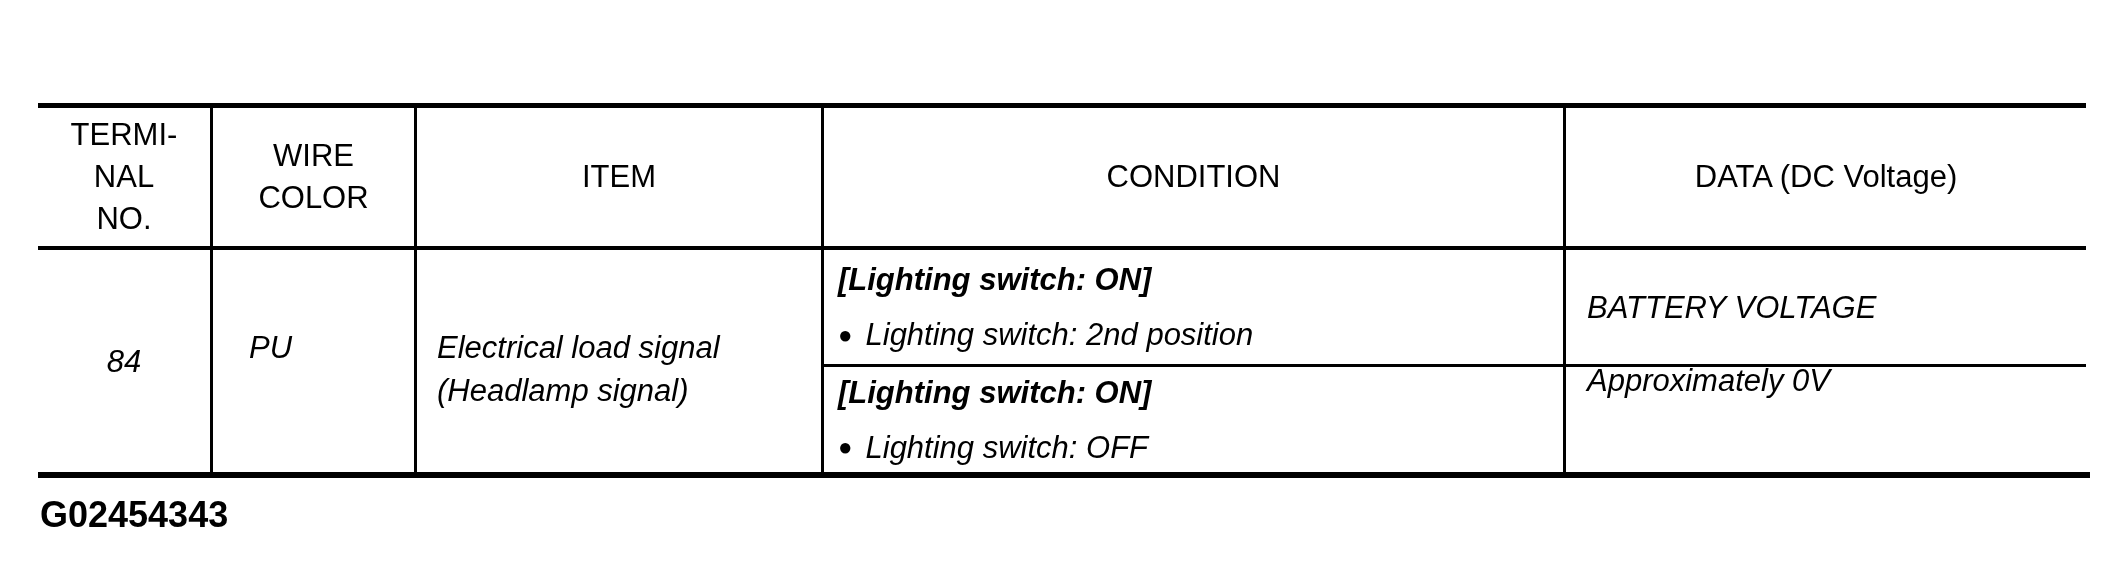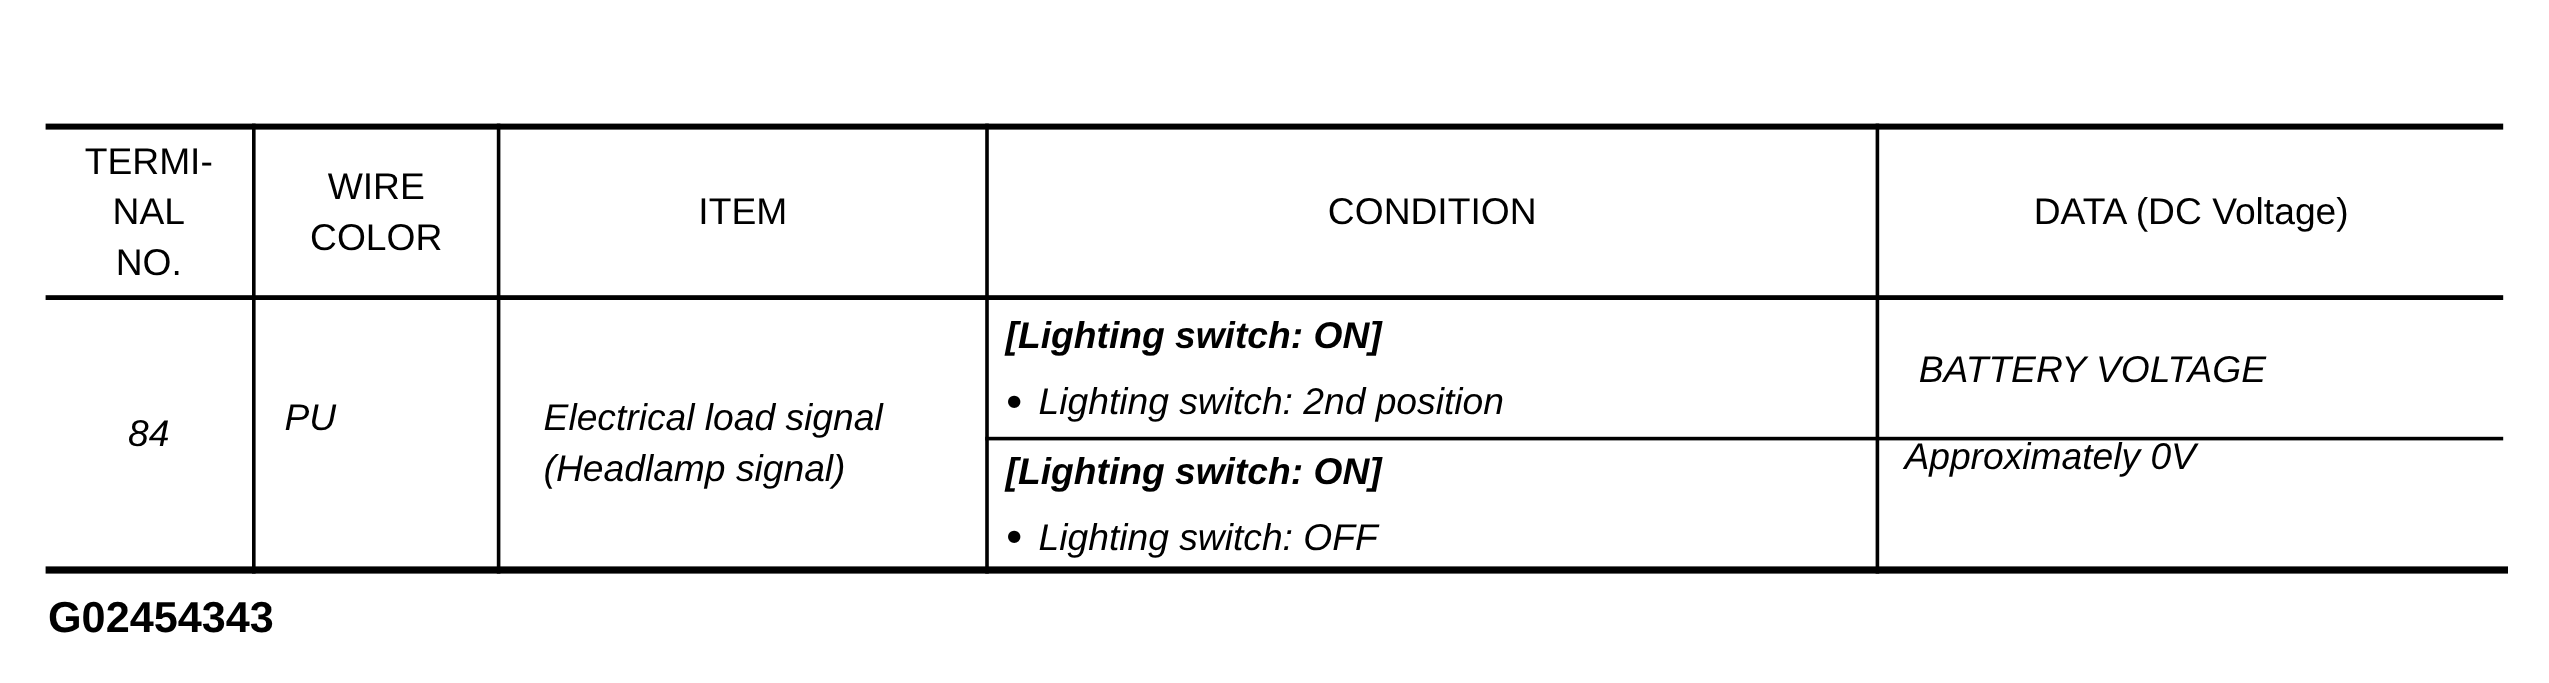--- a/index.html
+++ b/index.html
@@ -43,29 +43,29 @@
   .th-data      { left: 1566px; width: 520px; }
 
   
   .td { font-size: 31px; line-height: 43px; font-style: italic; }
   .td-terminal {
     left: 38px; top: 221px; width: 172px; height: 222px;
     align-items: center; justify-content: center;
   }
   .td-wire {
     left: 213px; top: 221px; width: 201px; height: 194px;
-    justify-content: center; padding-left: 24px;
+    justify-content: center; padding-left: 36px;
   }
   .td-item {
     left: 417px; top: 221px; width: 404px; height: 238px;
-    justify-content: center; padding-left: 36px;
+    justify-content: center; padding-left: 20px;
   }
   .td-cond-1 { left: 824px;  top: 221px; width: 739px; height: 114px; justify-content: center; padding-left: 14px; gap: 12px; }
   .td-cond-2 { left: 824px;  top: 338px; width: 739px; height: 105px; justify-content: center; padding-left: 14px; gap: 12px; }
-  .td-data-1 { left: 1566px; top: 221px; width: 520px; height: 114px; justify-content: center; padding-left: 33px; gap: 7px; }
+  .td-data-1 { left: 1566px; top: 221px; width: 520px; height: 114px; justify-content: center; padding-left: 21px; gap: 7px; }
   .td-data-2 { left: 1566px; top: 330px; width: 520px; height: 105px; padding-left: 21px; }
 
   .bold-line { font-weight: bold; }
   .bullet-line { display: flex; align-items: center; height: 43px; }
   .bullet { font-size: 24px; margin-right: 13px; line-height: 1; }
 
   .figure-id {
     position: absolute; left: 40px; top: 468px;
     font-size: 36px; font-weight: bold; line-height: 36px;
   }

